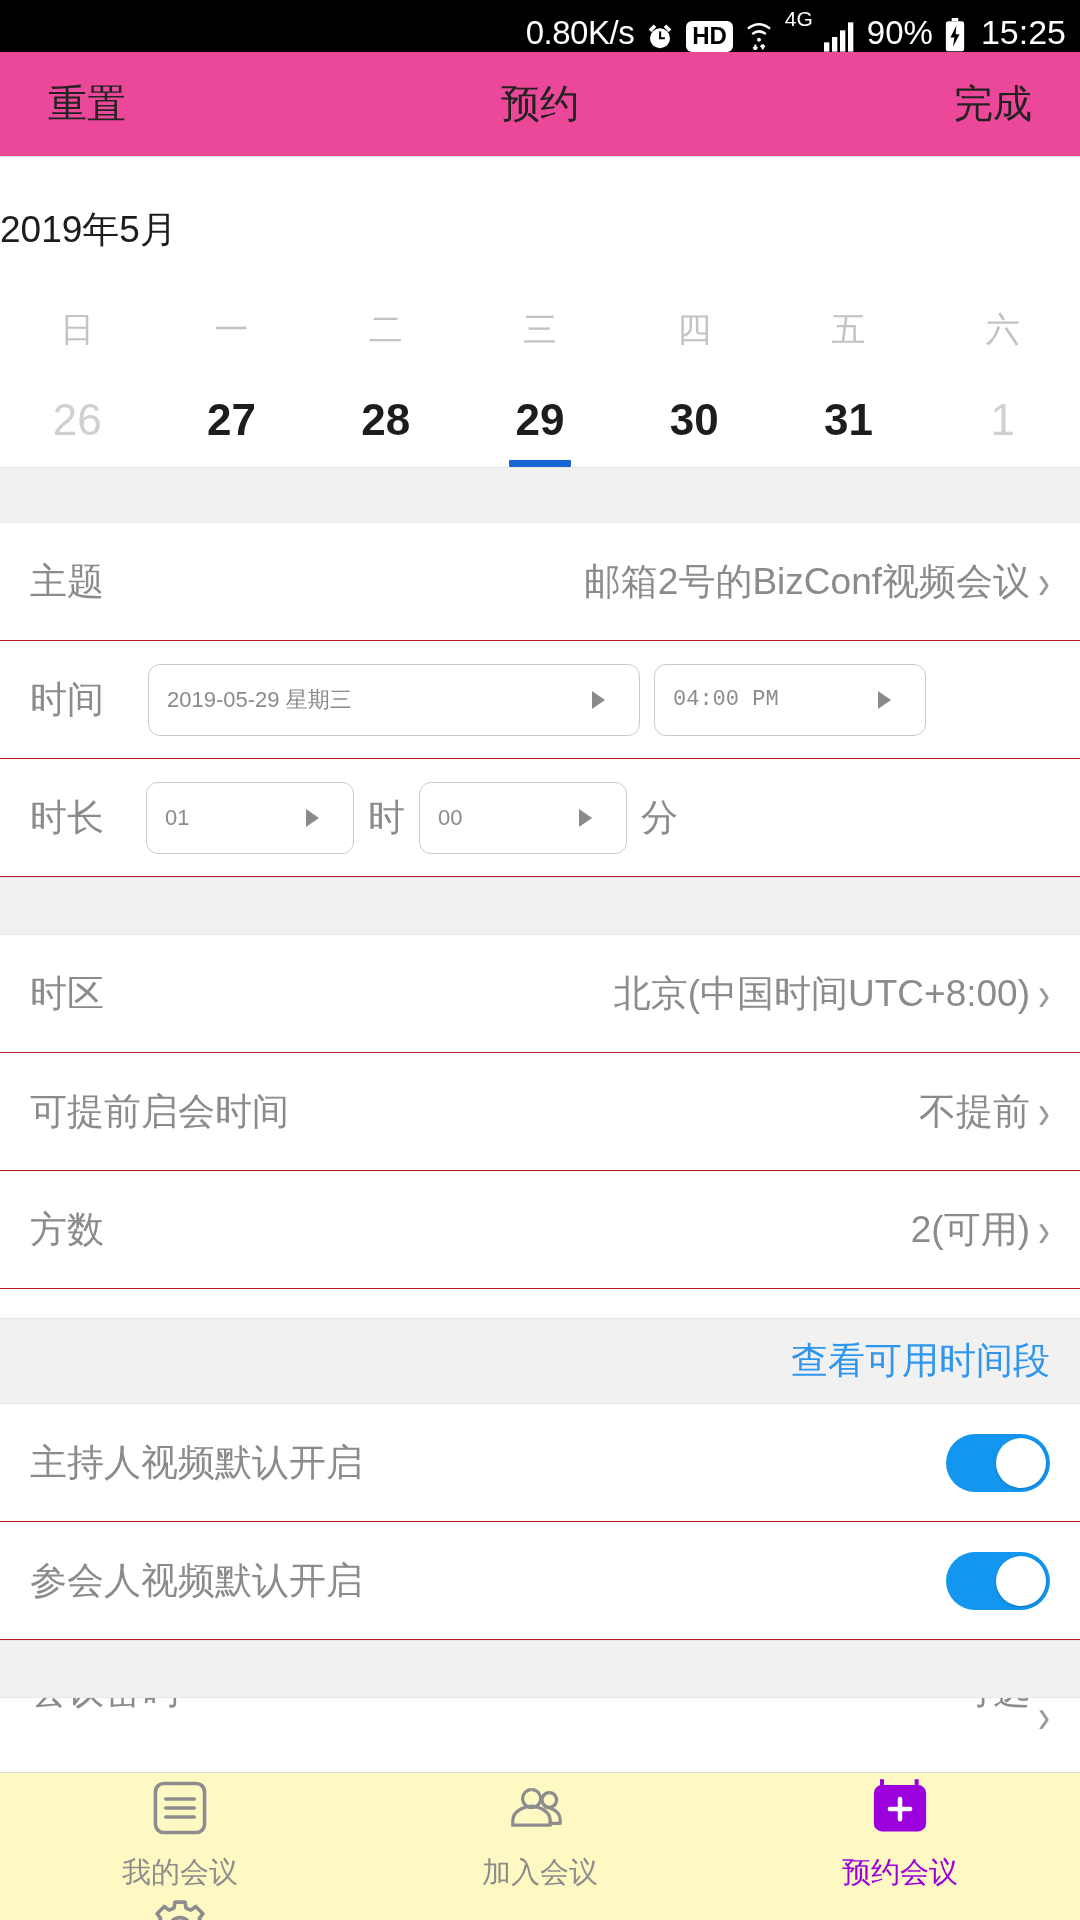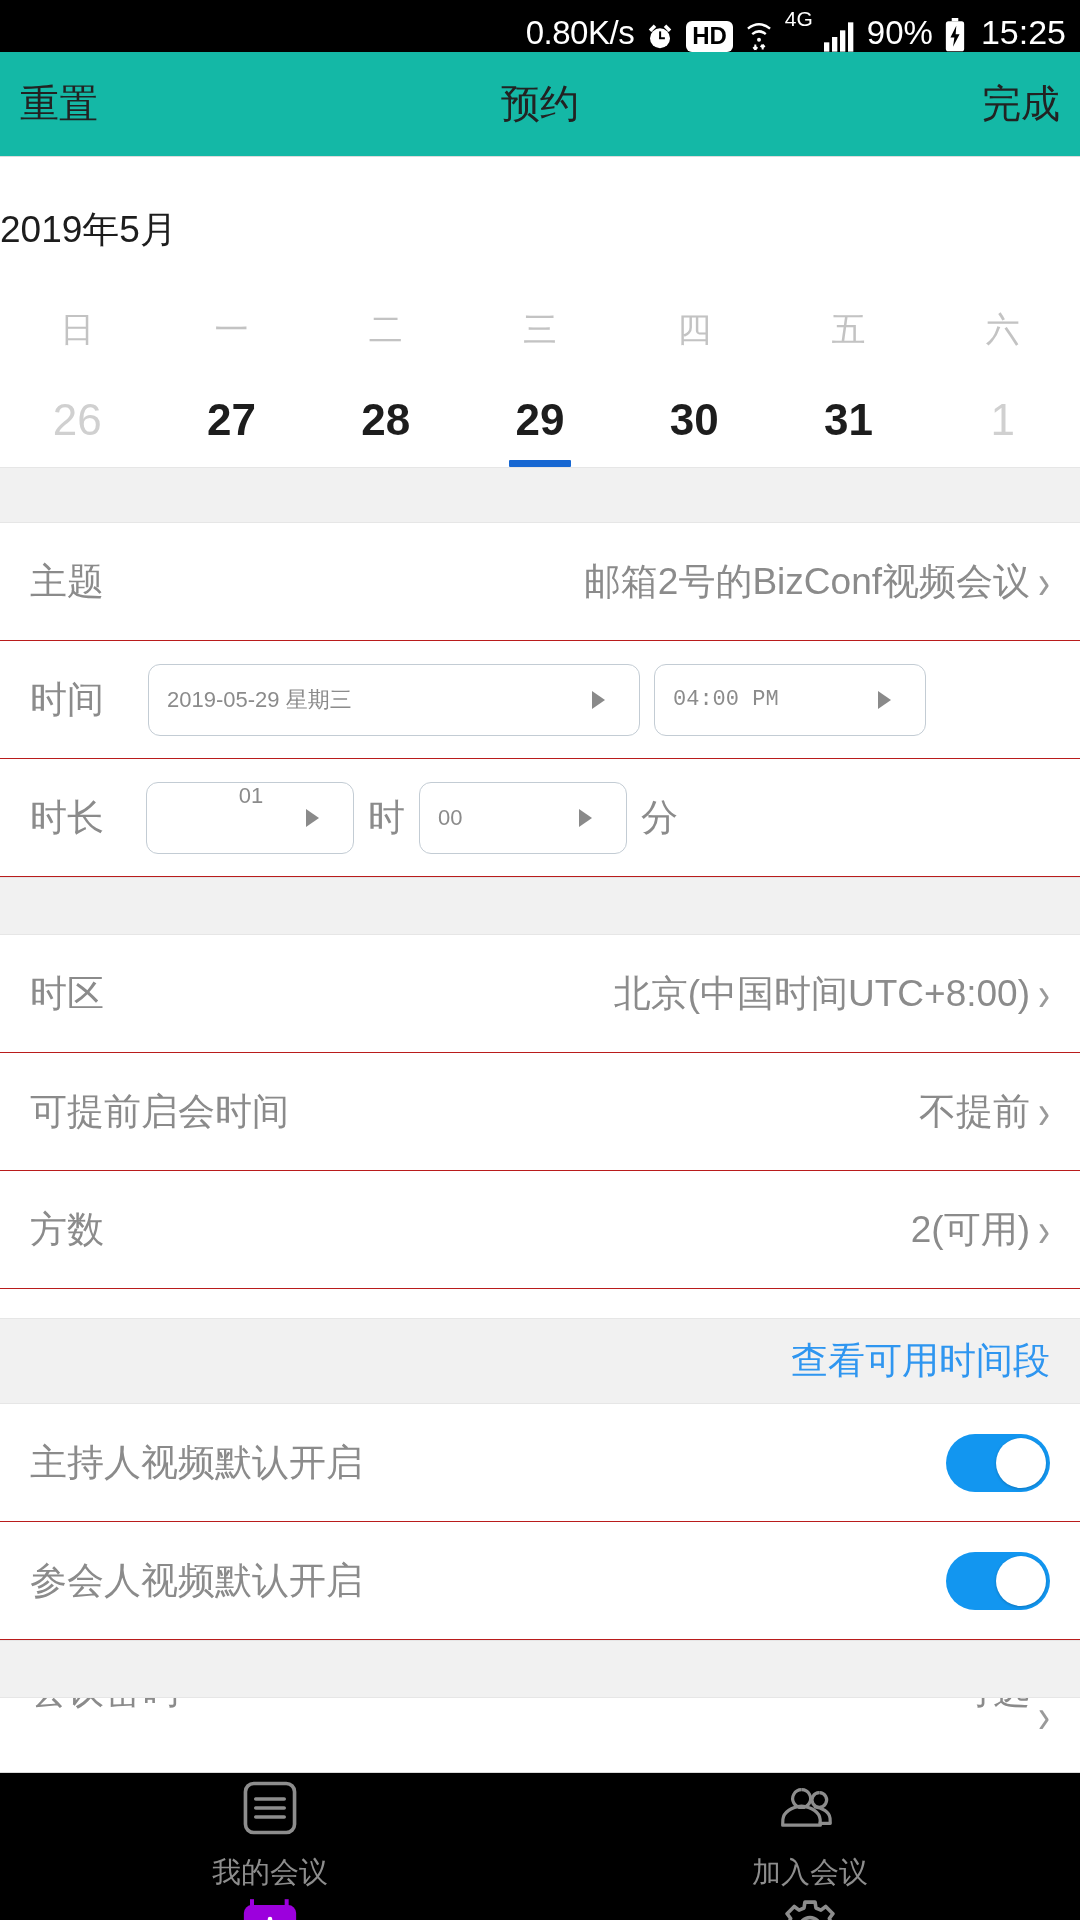--- a/index.html
+++ b/index.html
@@ -23,23 +23,23 @@
     background: #fff; color: #000; font-size: 24px; font-weight: 700;
     border-radius: 6px; padding: 1px 6px 2px; line-height: 1.15;
   }
   .sb-4g { font-size: 21px; font-weight: 400; align-self: flex-start; margin-top: 7px; }
   .sb-batt { font-size: 33px; }
   .sb-time { font-size: 34px; margin-left: 4px; }
 
   
   .navbar {
     height: 105px; flex: 0 0 105px;
-    background: #14b8a6;
+    background: #ec4899;
     border-bottom: 1px solid #dcdcdc;
-    display: flex; align-items: center; padding: 0 20px;
+    display: flex; align-items: center; padding: 0 48px;
     position: relative;
   }
   .nav-btn { font-size: 39px; color: #222; }
   .nav-title {
     position: absolute; left: 0; right: 0; text-align: center;
     font-size: 39px; color: #222; pointer-events: none;
   }
   .nav-right { margin-left: auto; }
 
   
@@ -91,21 +91,21 @@
   }
   .pill-text { font-size: 22px; color: #8b8b8b; white-space: nowrap; }
   .pill-caret {
     margin-left: auto; padding-left: 18px;
     width: 0; height: 0; border-left: 13px solid #8a8a8a;
     border-top: 9px solid transparent; border-bottom: 9px solid transparent;
   }
   .pill.date { width: 492px; margin-left: 44px; }
   .pill.time { width: 272px; margin-left: 14px; font-family: Liberation Mono, monospace; }
   .pill.dur  { width: 208px; }
-  .pill.dur.first { margin-left: 42px; flex-direction: column; }
+  .pill.dur.first { margin-left: 42px; }
   .unit { font-size: 37px; color: #8b8b8b; margin: 0 14px; }
 
   
   .linkstrip {
     background: #f1f1f1; height: 86px;
     border-top: 1px solid #e6e6e6; border-bottom: 1px solid #e6e6e6;
     display: flex; align-items: center; justify-content: flex-end;
     padding-right: 30px;
     margin-top: 29px;
   }
@@ -121,23 +121,23 @@
     width: 50px; height: 50px; border-radius: 50%;
     background: #fff; box-shadow: 0 1px 3px rgba(0,0,0,.22);
   }
 
   
   .row.clipped { height: 42px; min-height: 0; overflow: hidden; align-items: flex-start; border-bottom: none; }
   .row.clipped .row-label, .row.clipped .row-value { position: relative; top: -32px; }
 
   
   .tabbar {
-    flex: 0 0 148px; height: 148px; background: #000000;
+    flex: 0 0 148px; height: 148px; background: #fef9c3;
     border-top: 1px solid #dadada;
-    display: grid; grid-template-columns: repeat(2, 1fr);
+    display: grid; grid-template-columns: repeat(3, 1fr);
   }
   .tab { display: flex; flex-direction: column; align-items: center; justify-content: center; gap: 10px; }
   .tab-label { font-size: 29px; color: #8d8d8d; }
   .tab.active .tab-label { color: #9c00dd; }
   .tab-icon { width: 70px; height: 70px; display: flex; align-items: center; justify-content: center; }
   .tab-icon svg { display: block; }
 </style>
 </head>
 <body>
 

